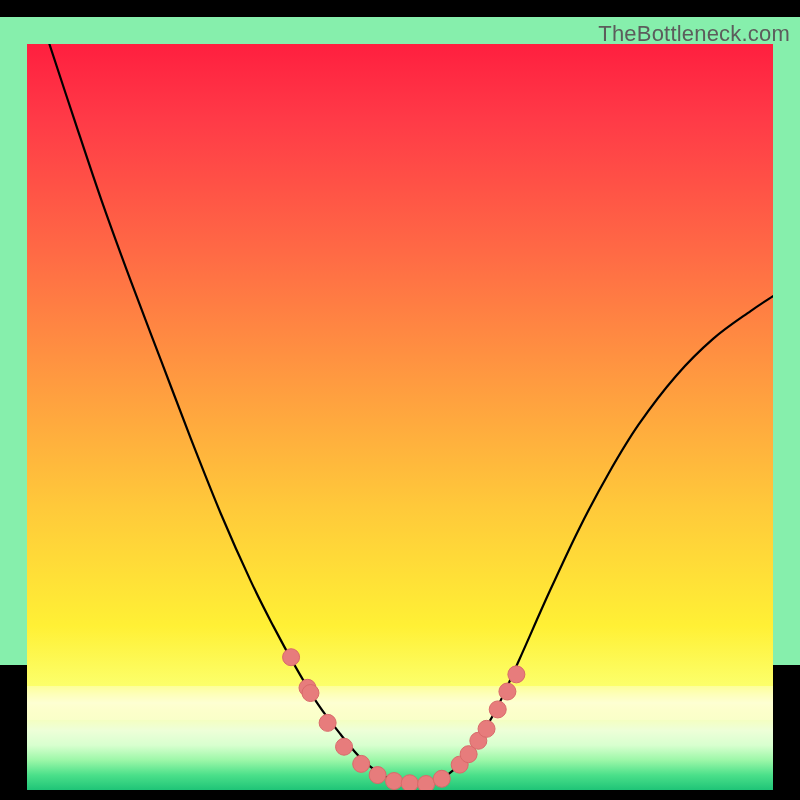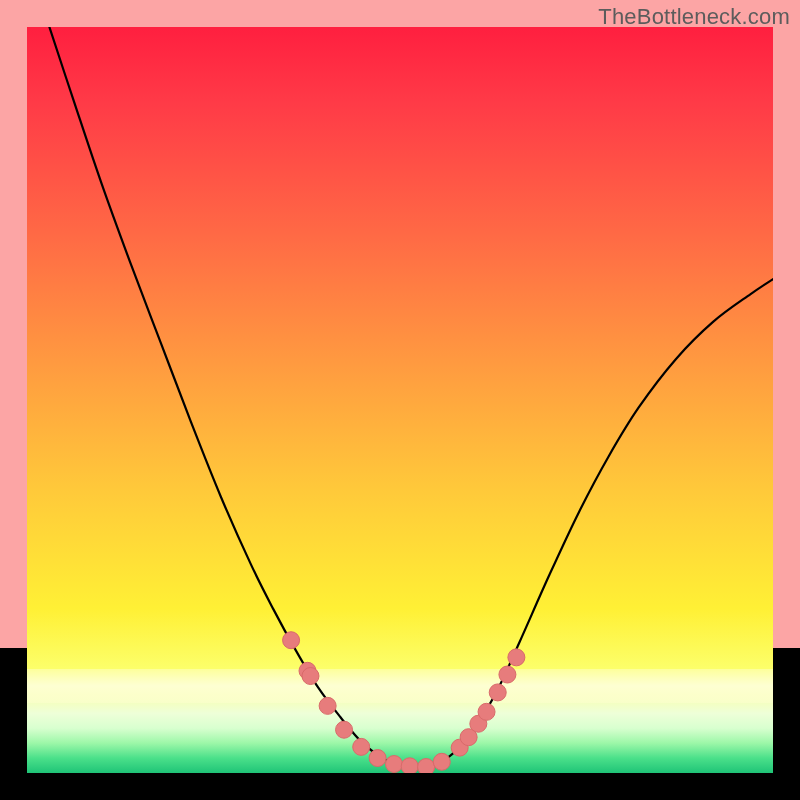--- a/index.html
+++ b/index.html
@@ -6,24 +6,24 @@
     margin: 0;
     padding: 0;
     width: 800px;
     height: 800px;
     background: #000;
     overflow: hidden;
     font-family: Arial, Helvetica, sans-serif;
   }
   .frame {
     position: absolute;
-    top: 0; left: 0;
+    top: 17px; left: 0;
     width: 800px;
     height: 648px;
-    background: #fca5a5;
+    background: #86efac;
   }
   .plot-area {
     position: absolute;
     top: 27px;
     left: 27px;
     width: 746px;
     height: 746px;
     overflow: hidden;
   }
   .gradient-bg {

